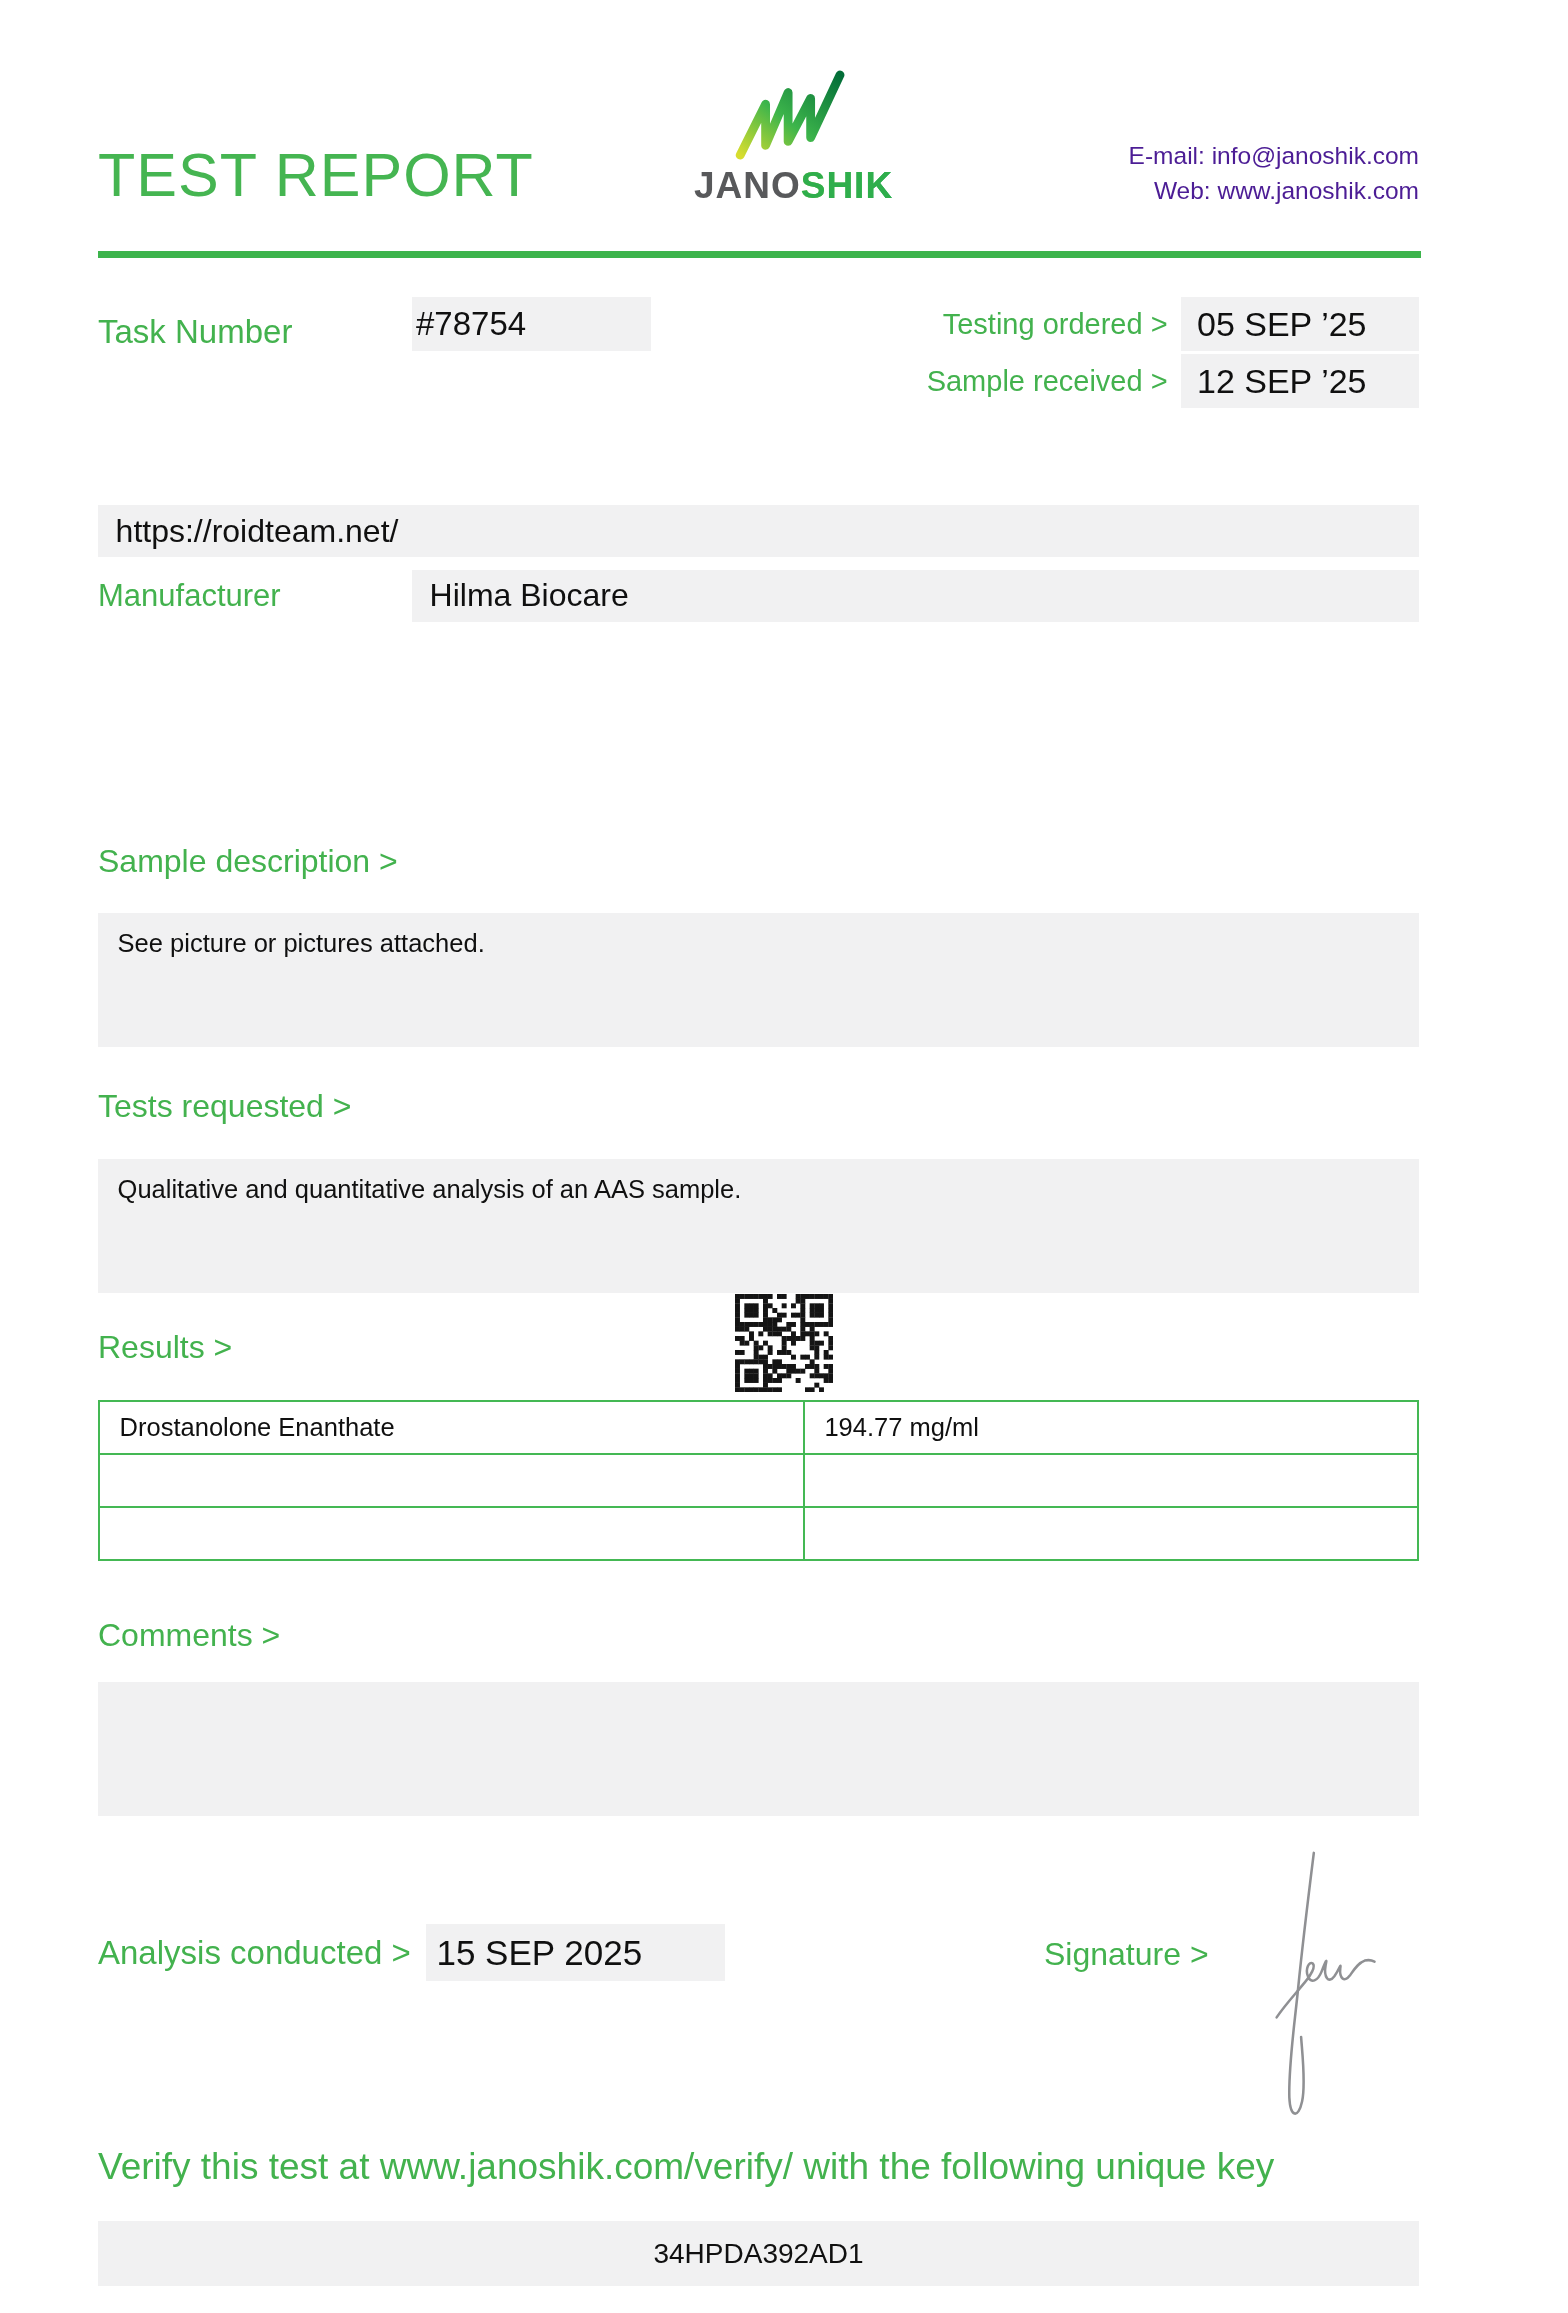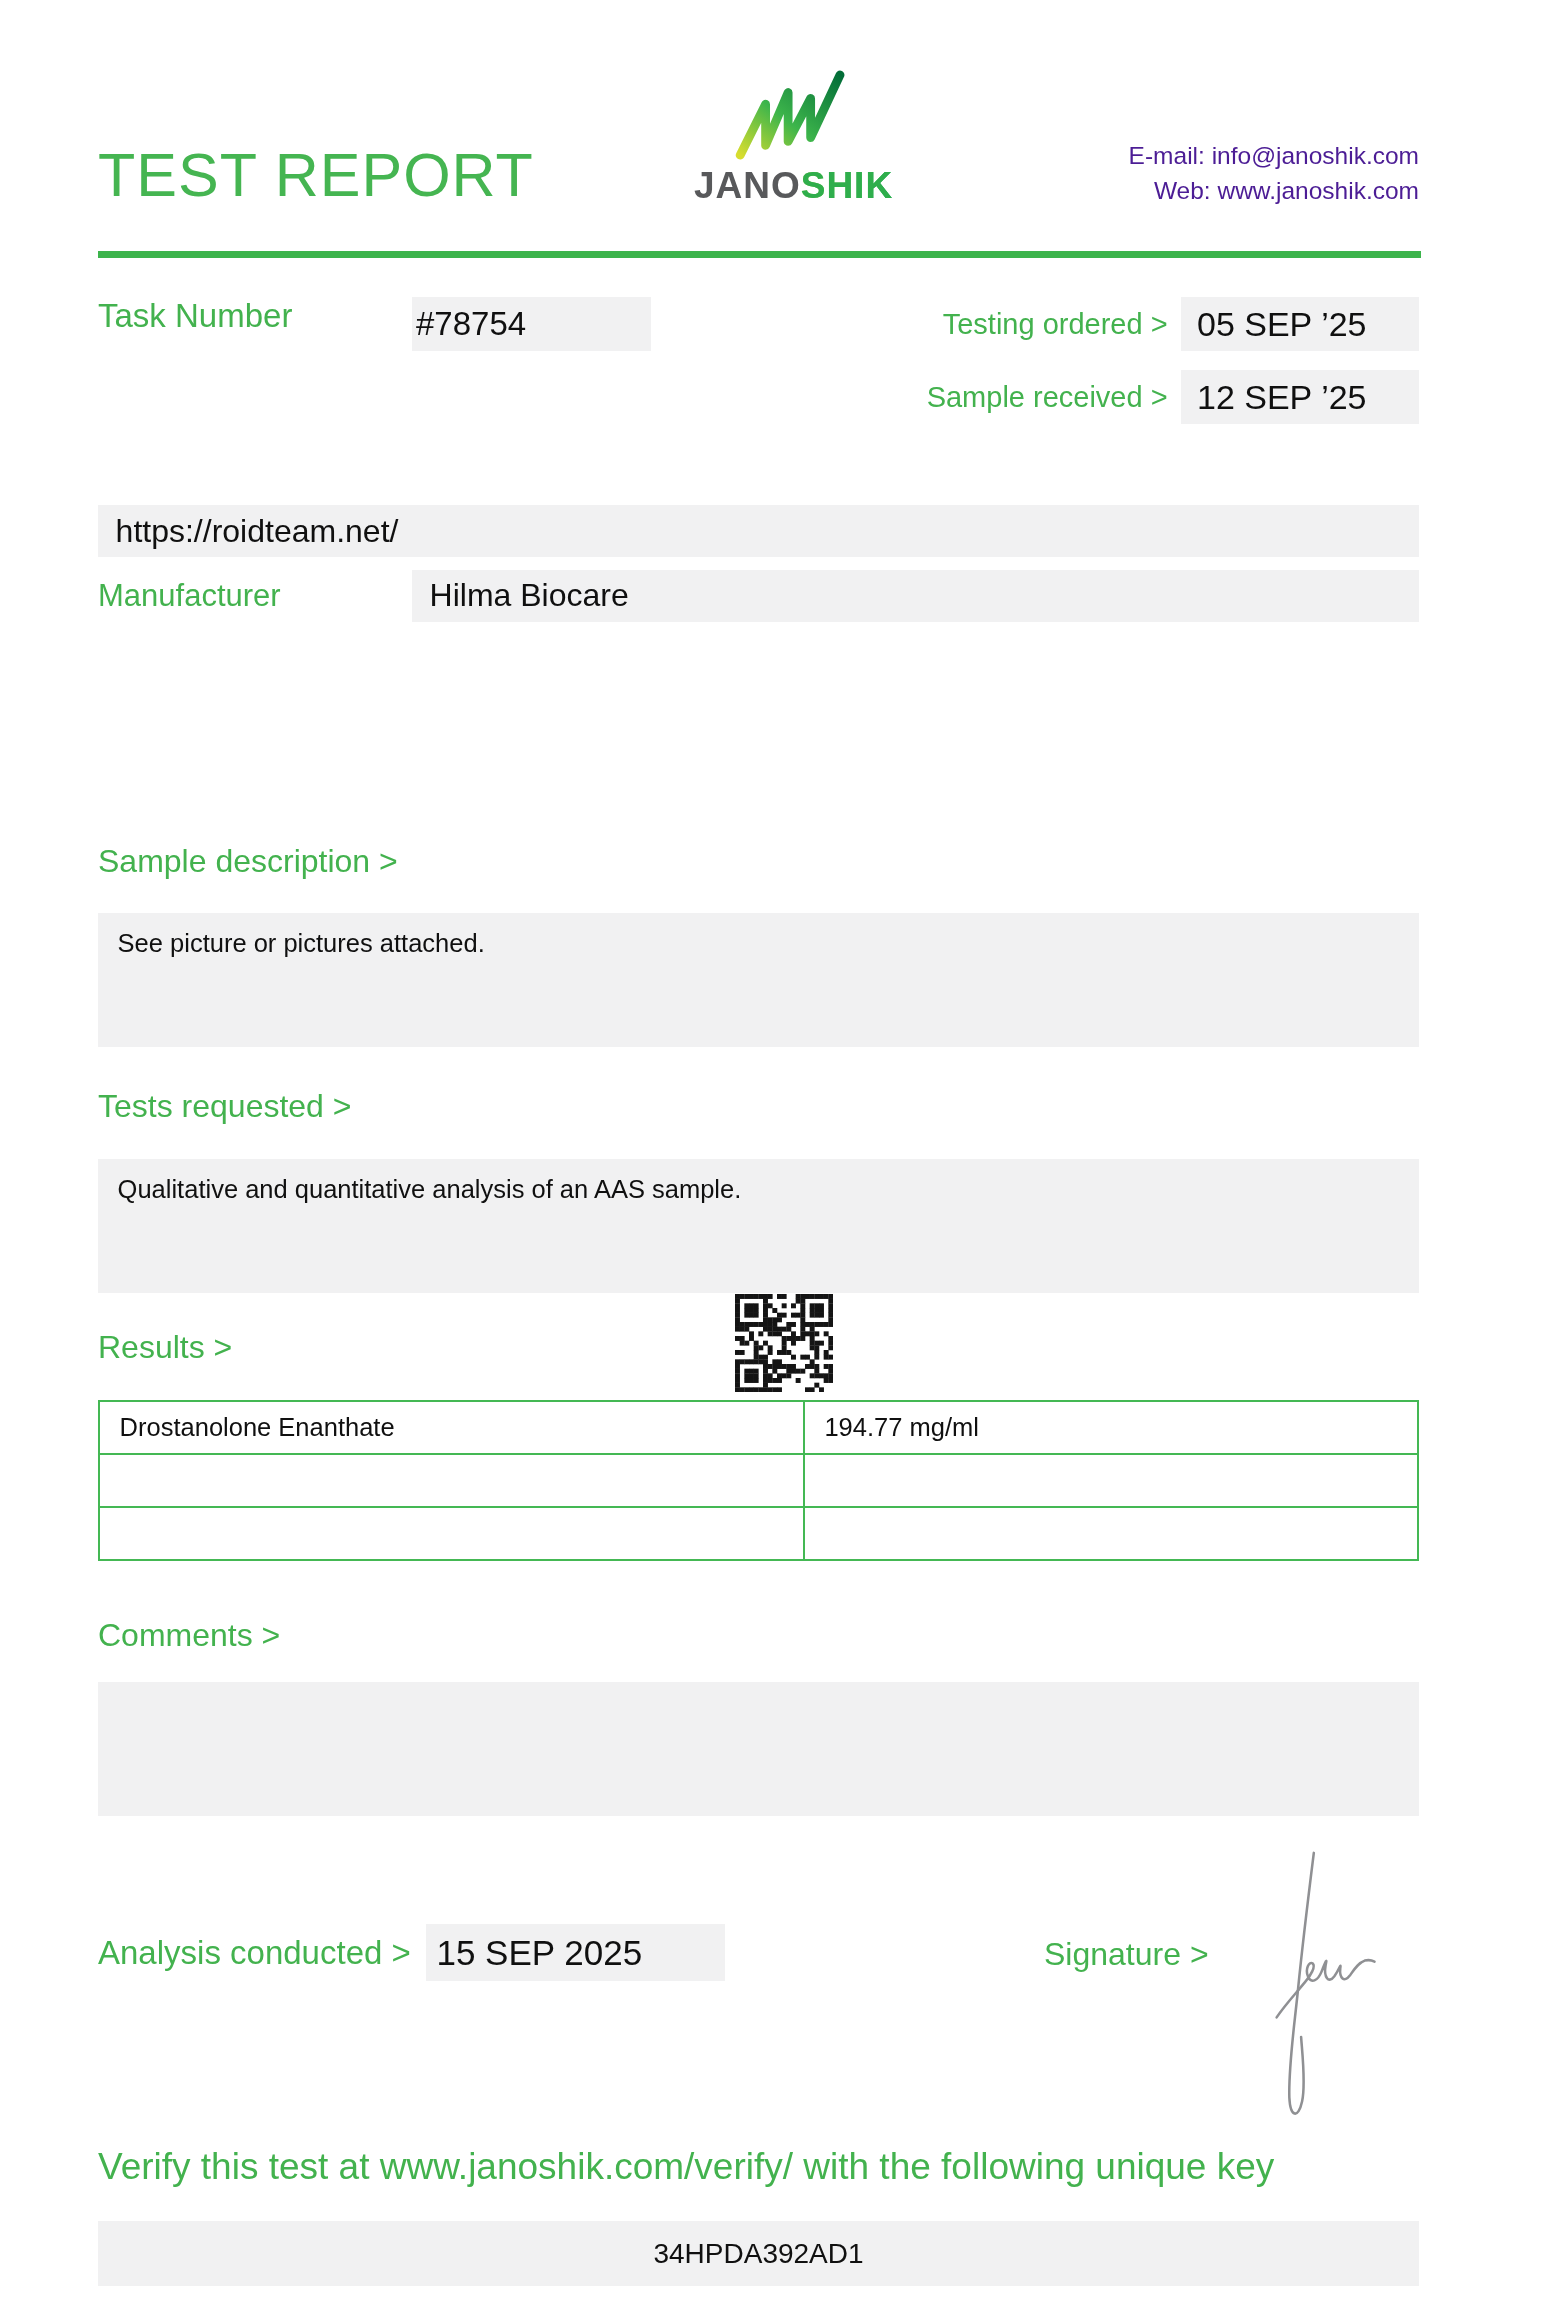--- a/index.html
+++ b/index.html
@@ -12,24 +12,24 @@
   .title{left:98px;top:145px;font-size:61px;line-height:1;color:#45b551;font-weight:400;letter-spacing:1px;}
   .logo{left:676px;top:69px;width:235px;text-align:center;}
   .logo-icon{display:block;margin:0 auto;}
   .logo-word{font-size:37px;font-weight:bold;letter-spacing:1px;line-height:1;margin-top:3.9px;white-space:nowrap;}
   .logo-gray{color:#58595b;}
   .logo-green{color:#2fae4c;background:linear-gradient(90deg,#8dc63f,#00a651);-webkit-background-clip:text;background-clip:text;}
   .contact{right:149px;top:139px;text-align:right;font-size:24.5px;color:#4c1d95;line-height:1.42;}
   .rule{left:98px;top:251px;width:1323px;height:6.9px;background:#3cb44c;}
 
   
-  .task-row{left:98px;top:297px;display:flex;align-items:flex-start;height:54px;}
+  .task-row{left:98px;top:297px;display:flex;align-items:flex-end;height:54px;}
   .task-label{font-size:33px;color:#43b24e;width:314px;}
   .task-box{width:235px;height:54px;display:flex;align-items:center;padding-left:4px;font-size:33px;}
-  .dates{right:149px;top:297px;display:flex;flex-direction:column;gap:19px;align-items:flex-end;}
+  .dates{right:149px;top:297px;display:flex;flex-direction:column;gap:3px;align-items:flex-end;}
   .date-row{display:flex;align-items:center;}
   .date-label{font-size:29px;color:#43b24e;margin-right:13.7px;white-space:nowrap;}
   .date-box{width:222px;height:54px;display:flex;align-items:center;padding-left:15.7px;font-size:34px;white-space:nowrap;}
 
   
   .fields{left:98px;top:505px;width:1321px;display:flex;flex-direction:column;gap:12.7px;}
   .field-row{display:flex;height:52px;}
   .field-label{width:314px;font-size:31px;color:#43b24e;display:flex;align-items:center;}
   .field-value{flex:1;display:flex;align-items:center;padding-left:17.6px;font-size:32px;white-space:nowrap;}
 

